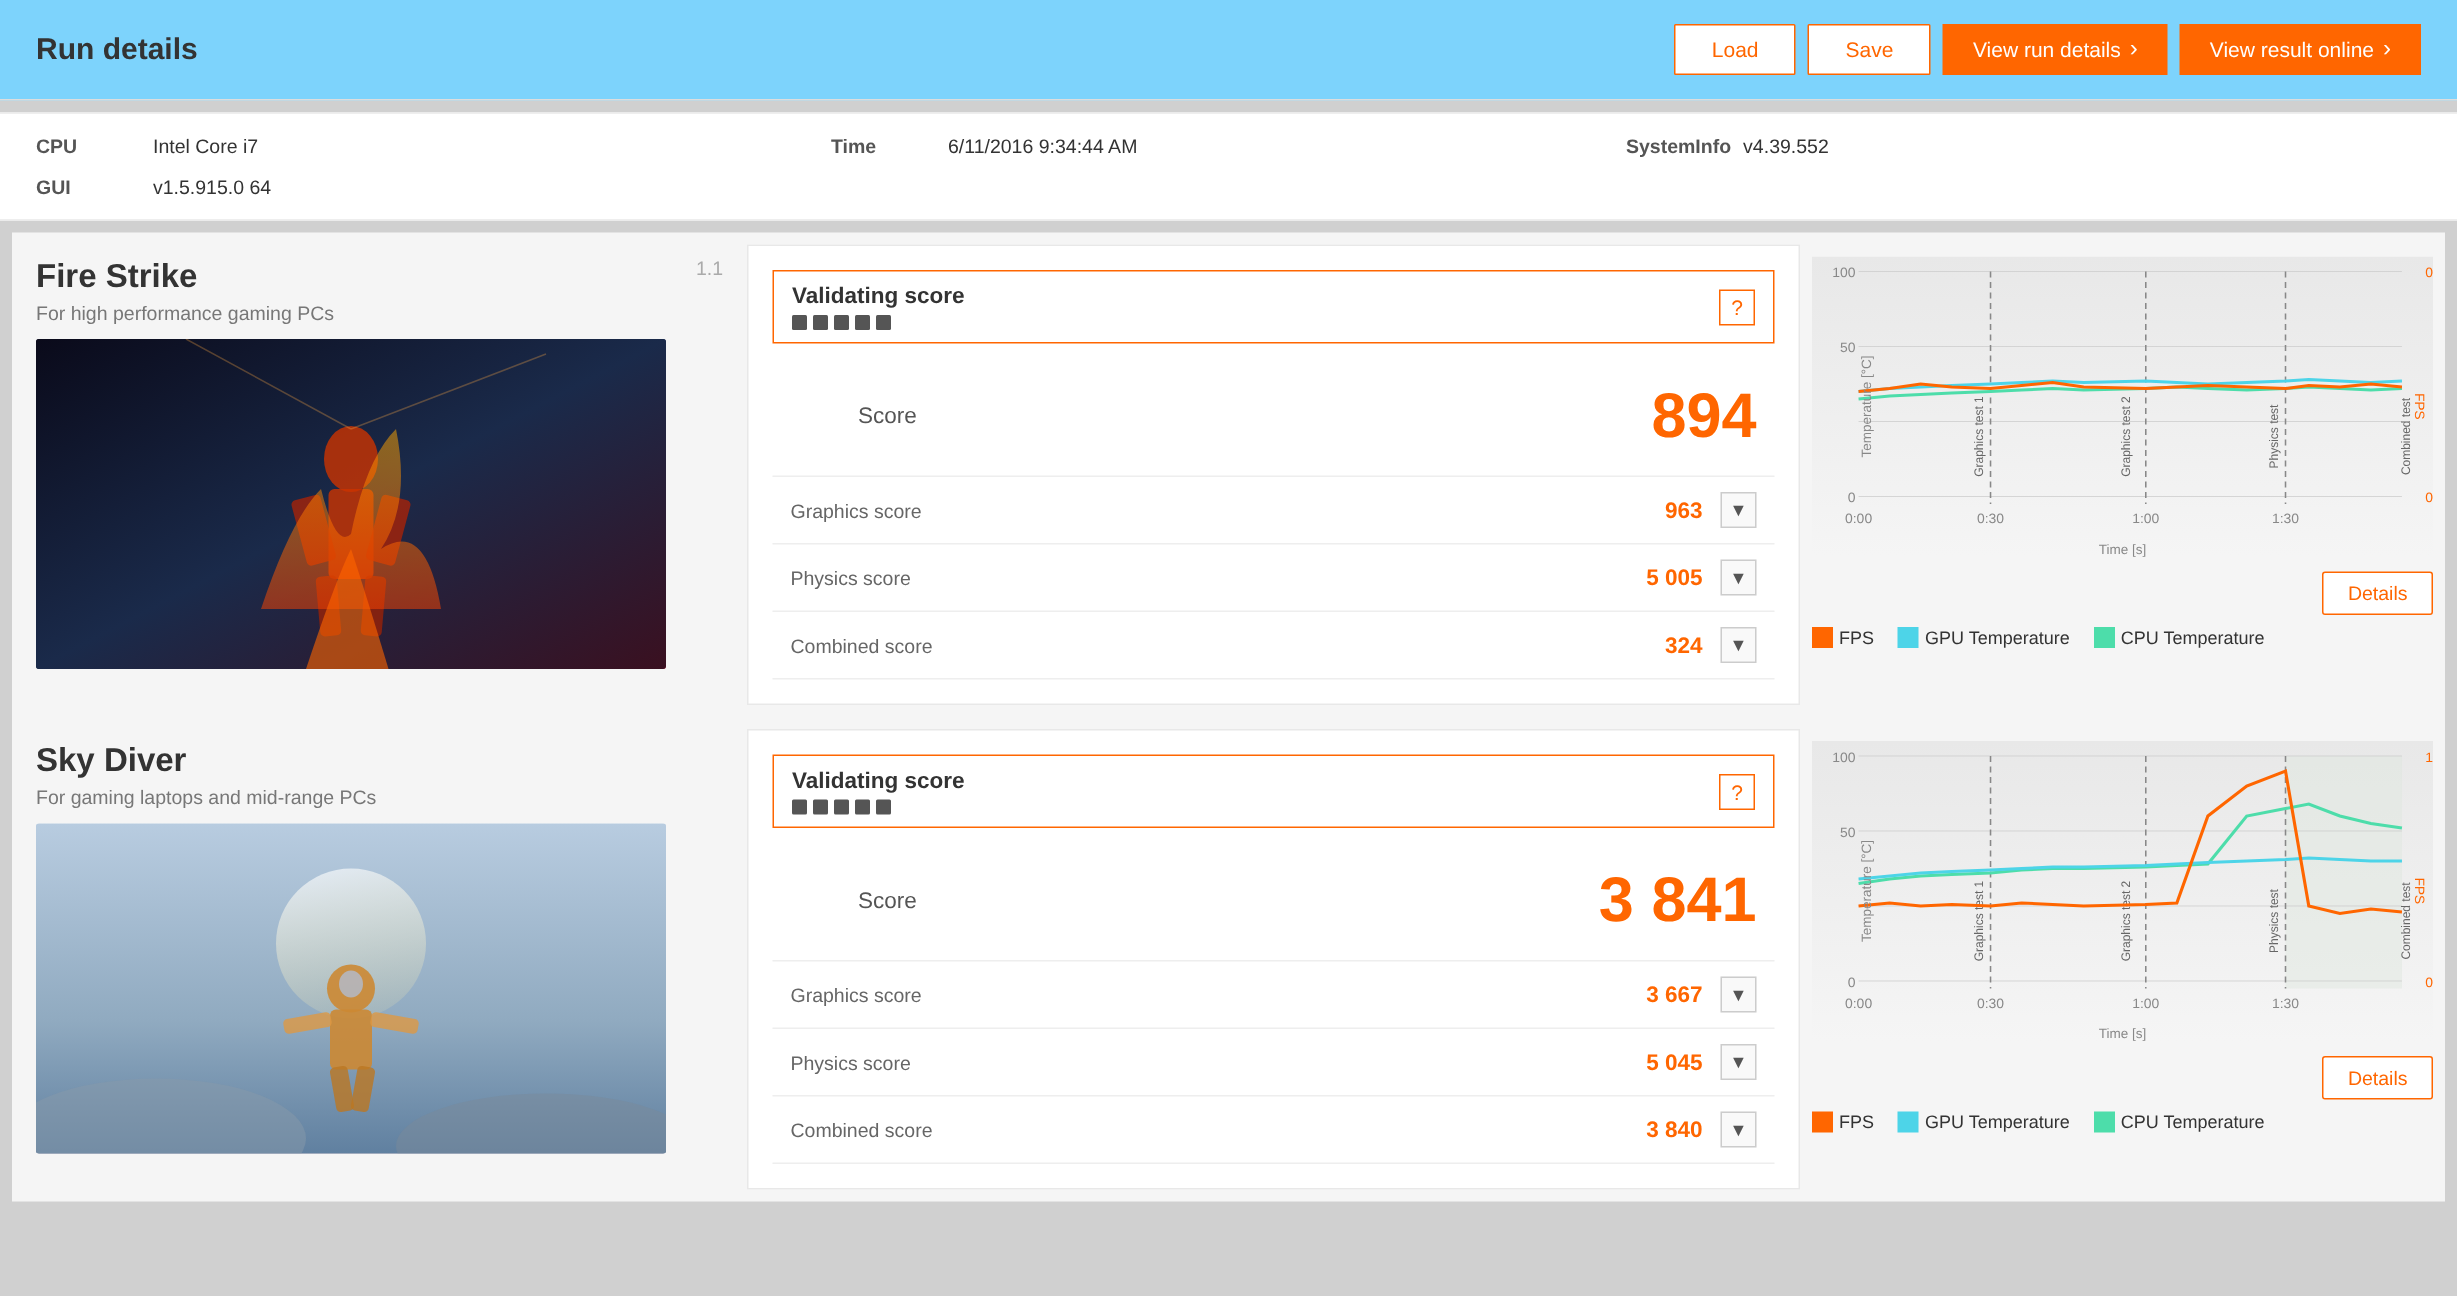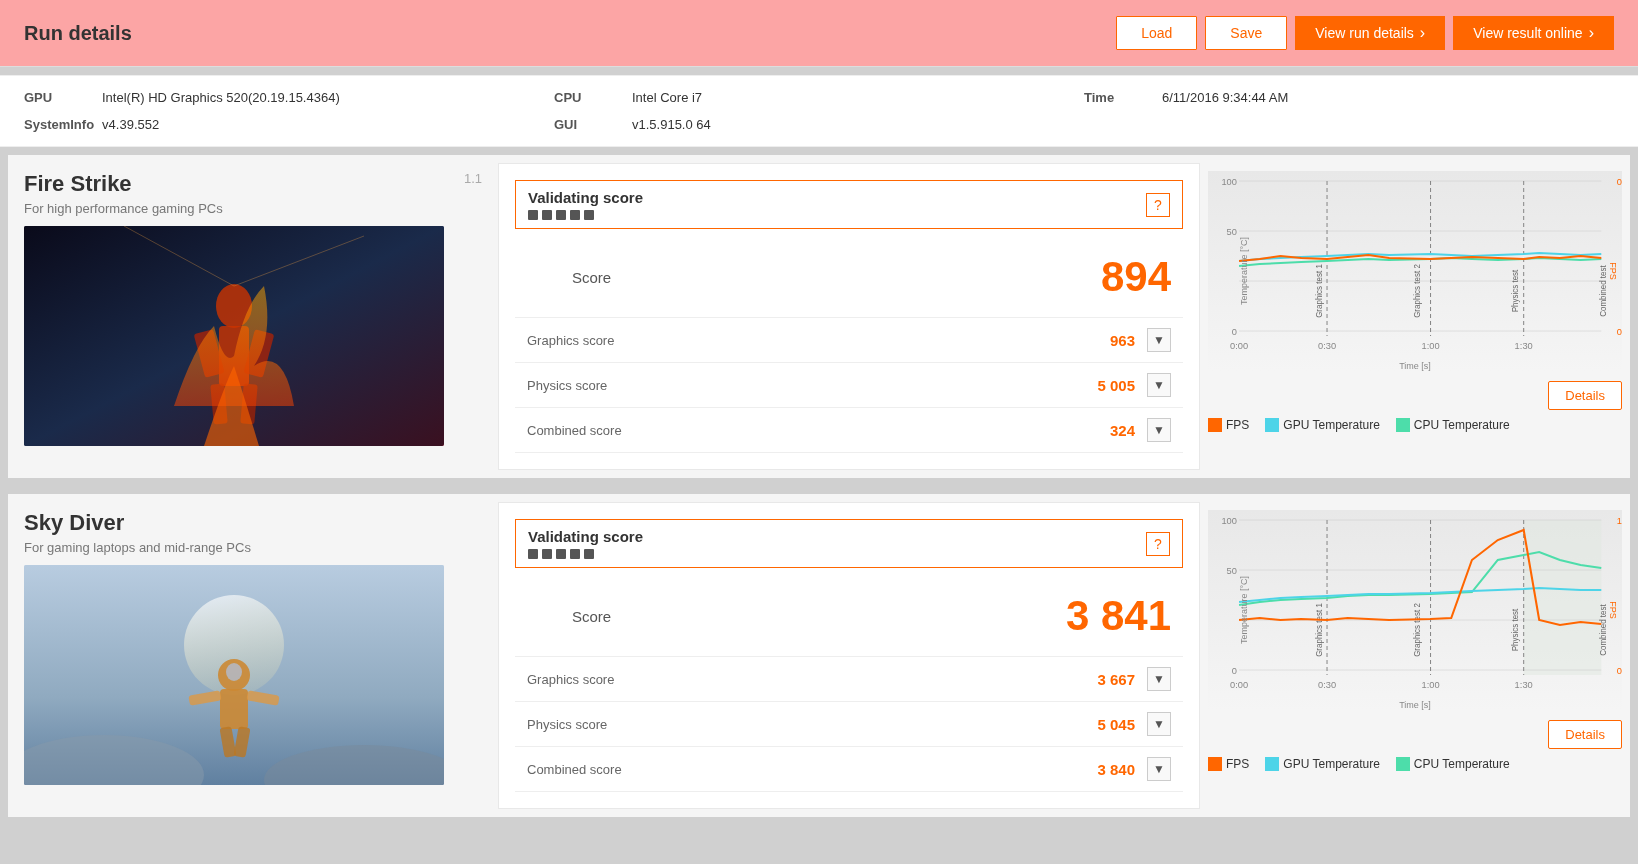--- a/index.html
+++ b/index.html
@@ -5,21 +5,21 @@
     * { box-sizing: border-box; margin: 0; padding: 0; }
     body {
       font-family: Arial, sans-serif;
       background: #d0d0d0;
       font-size: 13px;
       color: #333;
     }
 
     
     .header {
-      background: #fca5a5;
+      background: #7dd3fc;
       padding: 16px 24px;
       display: flex;
       align-items: center;
       border-bottom: 1px solid #ddd;
       margin-bottom: 8px;
     }
     .header-title {
       font-size: 20px;
       font-weight: bold;
       color: #333;
@@ -80,21 +80,21 @@
     }
     .sysinfo-value {
       color: #333;
       font-size: 13px;
     }
 
     
     .benchmarks {
       display: flex;
       flex-direction: column;
-      gap: 16px;
+      gap: 0;
       padding: 0 8px 8px 8px;
       justify-content: flex-end;
     }
 
     .benchmark-row {
       background: #f5f5f5;
       display: grid;
       grid-template-columns: 490px 1fr 430px;
       min-height: 290px;
     }
@@ -292,24 +292,20 @@
       <span class="chevron">›</span>
     </button>
     <button class="btn-orange">
       <span>View result online</span>
       <span class="chevron">›</span>
     </button>
   </div>
 </div>
 
 <div class="sysinfo">
-  <div class="sysinfo-item">
-    <span class="sysinfo-label">GPU</span>
-    <span class="sysinfo-value">Intel(R) HD Graphics 520(20.19.15.4364)</span>
-  </div>
   <div class="sysinfo-item">
     <span class="sysinfo-label">CPU</span>
     <span class="sysinfo-value">Intel Core i7</span>
   </div>
   <div class="sysinfo-item">
     <span class="sysinfo-label">Time</span>
     <span class="sysinfo-value">6/11/2016 9:34:44 AM</span>
   </div>
   <div class="sysinfo-item">
     <span class="sysinfo-label">SystemInfo</span>

